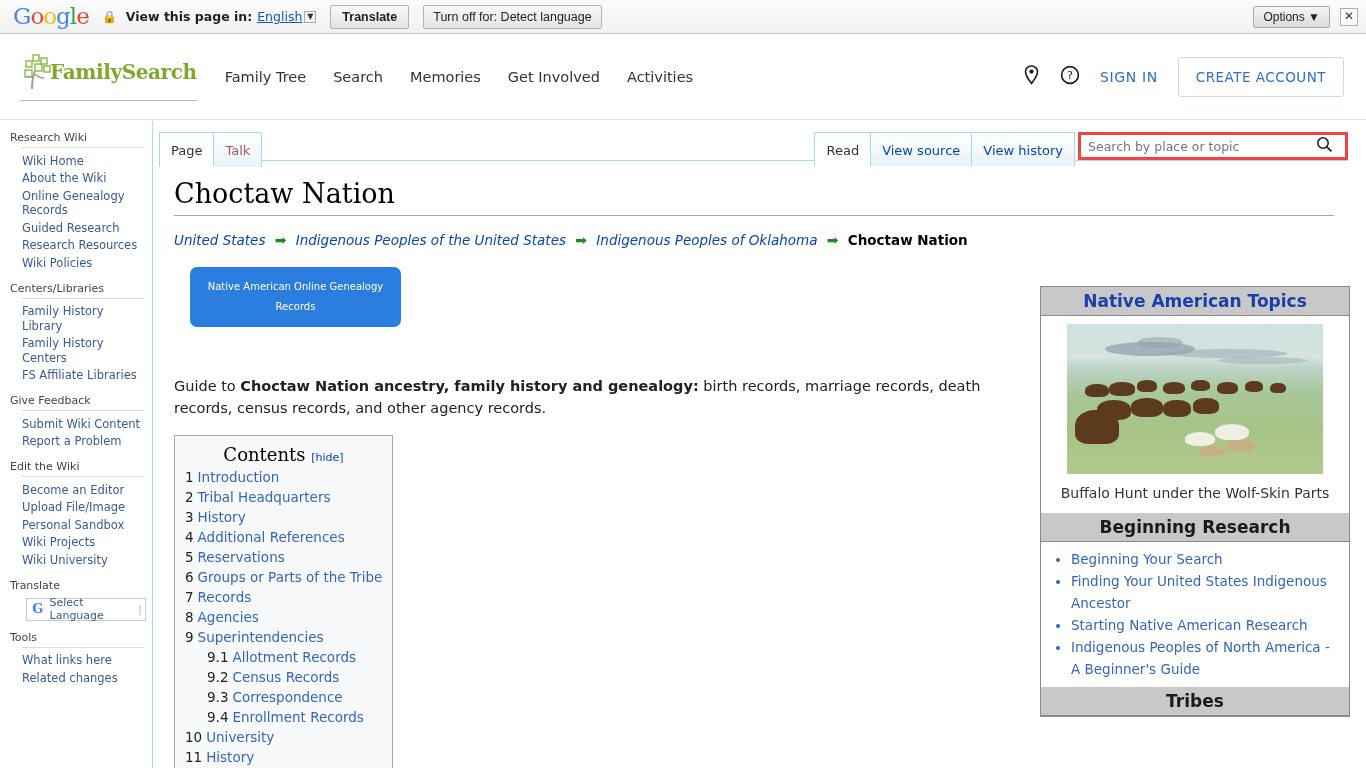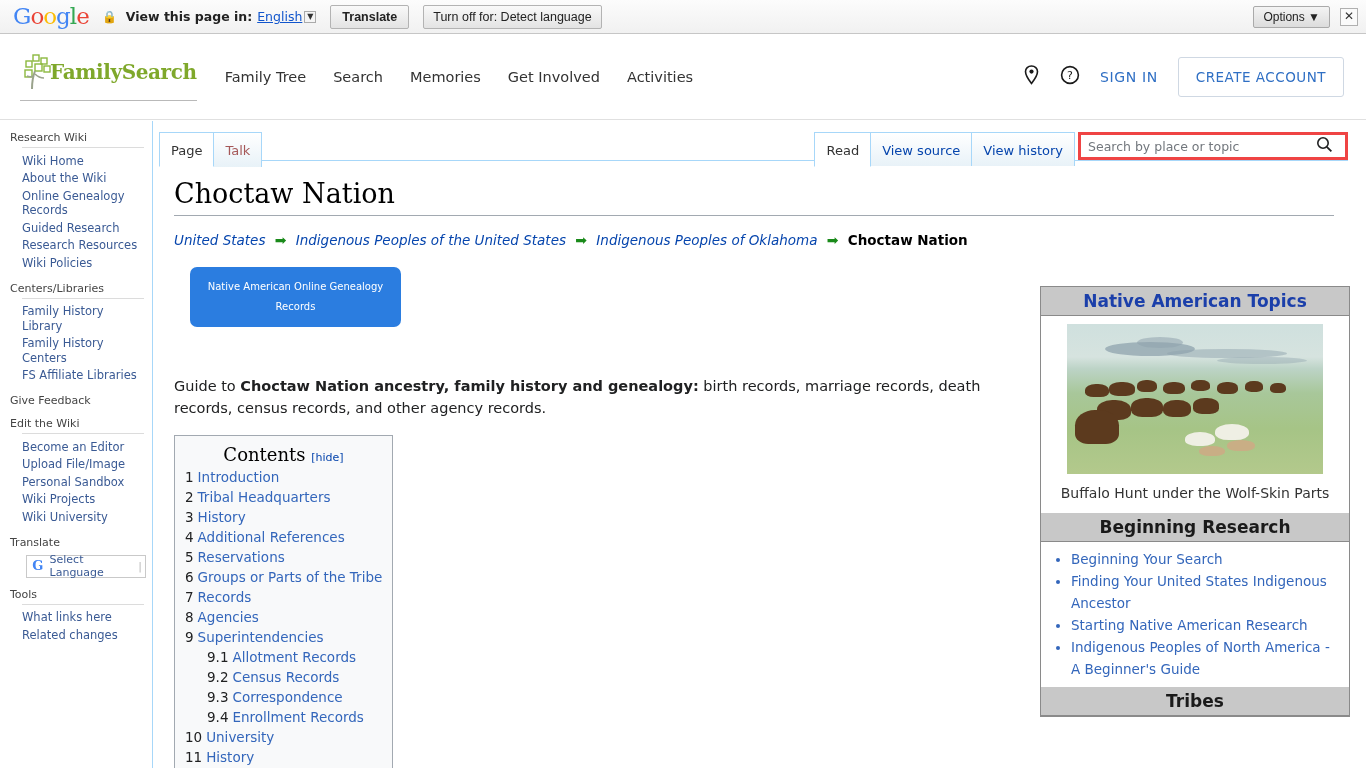--- a/index.html
+++ b/index.html
@@ -317,20 +317,24 @@
   </div>
 
   <div class="sb-head">Centers/Libraries</div>
   <div class="sb-group">
     <a>Family History Library</a>
     <a>Family History Centers</a>
     <a>FS Affiliate Libraries</a>
   </div>
 
   <div class="sb-head">Give Feedback</div>
+  <div class="sb-group">
+    <a>Submit Wiki Content</a>
+    <a>Report a Problem</a>
+  </div>
 
   <div class="sb-head">Edit the Wiki</div>
   <div class="sb-group">
     <a>Become an Editor</a>
     <a>Upload File/Image</a>
     <a>Personal Sandbox</a>
     <a>Wiki Projects</a>
     <a>Wiki University</a>
   </div>
 

